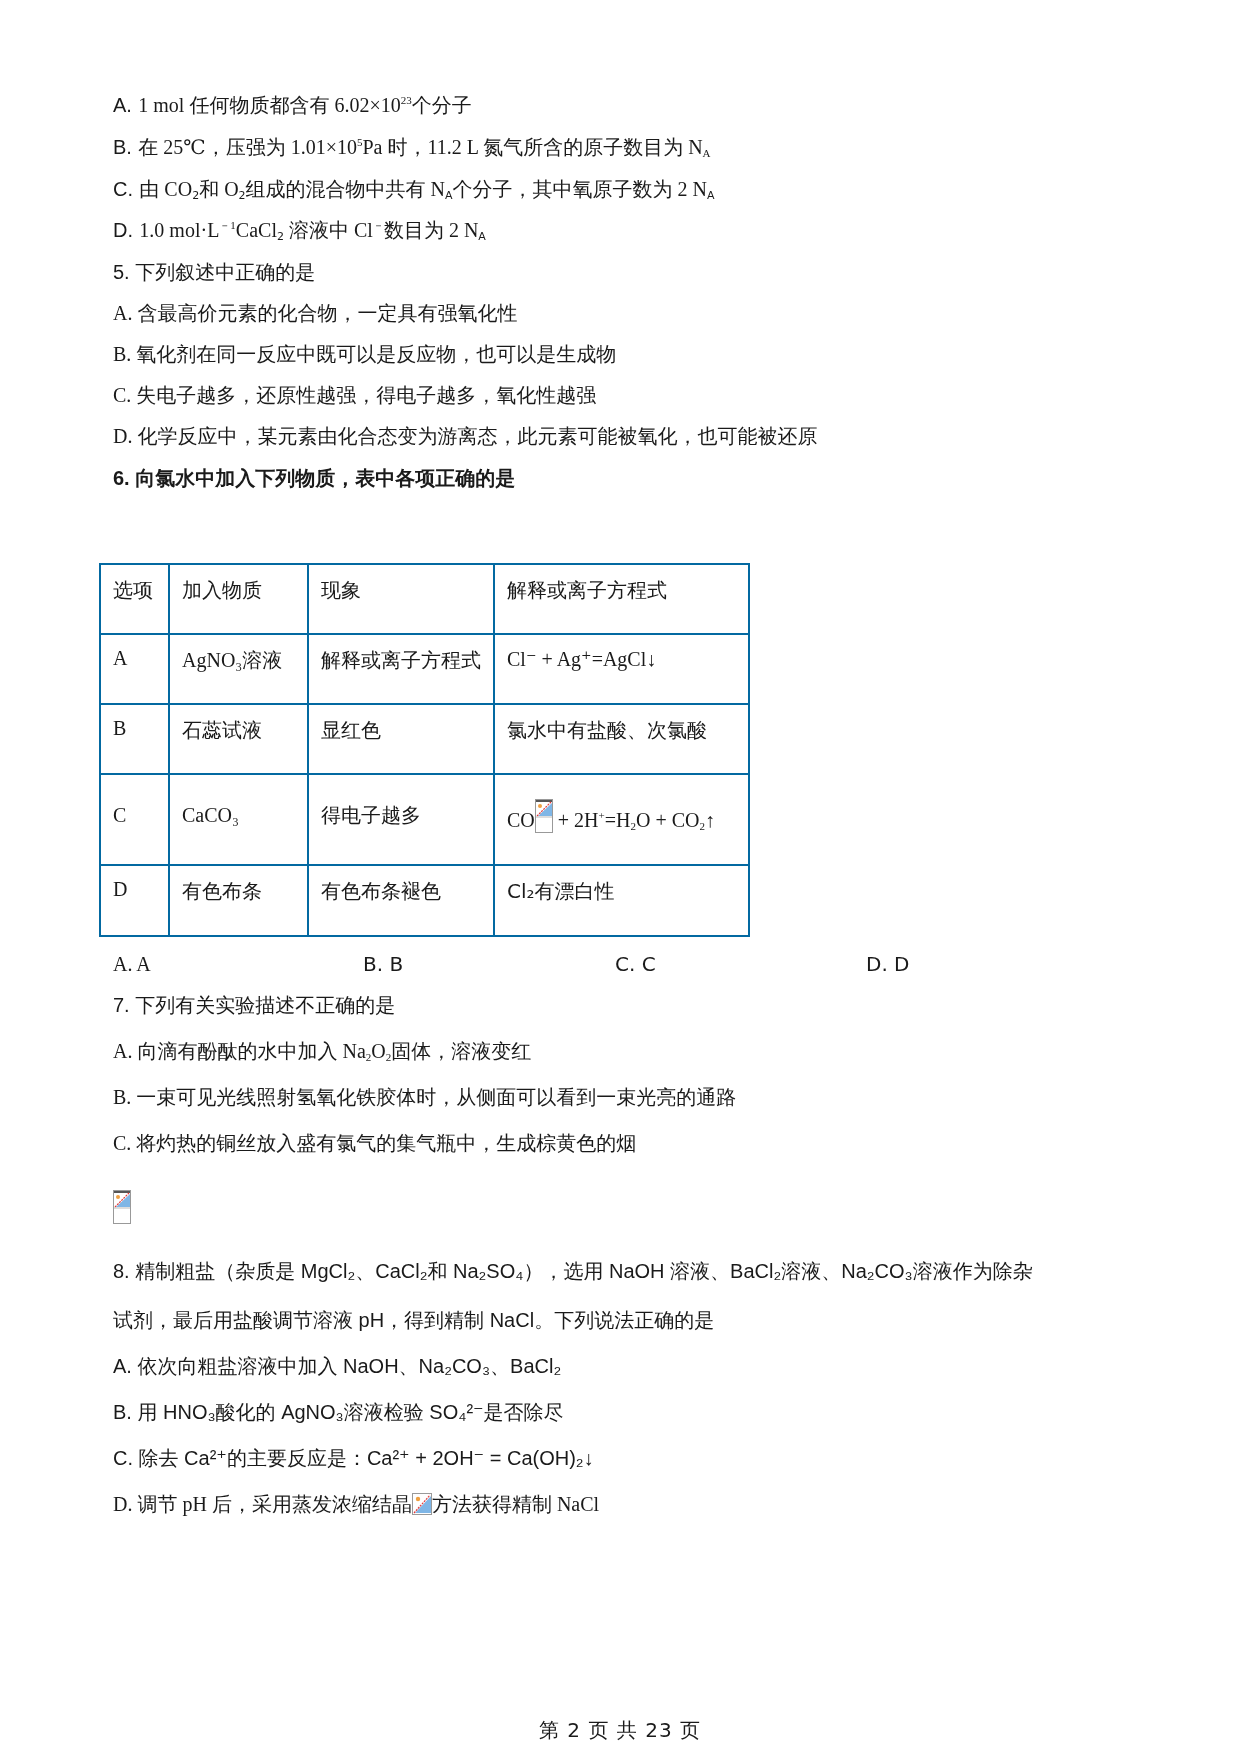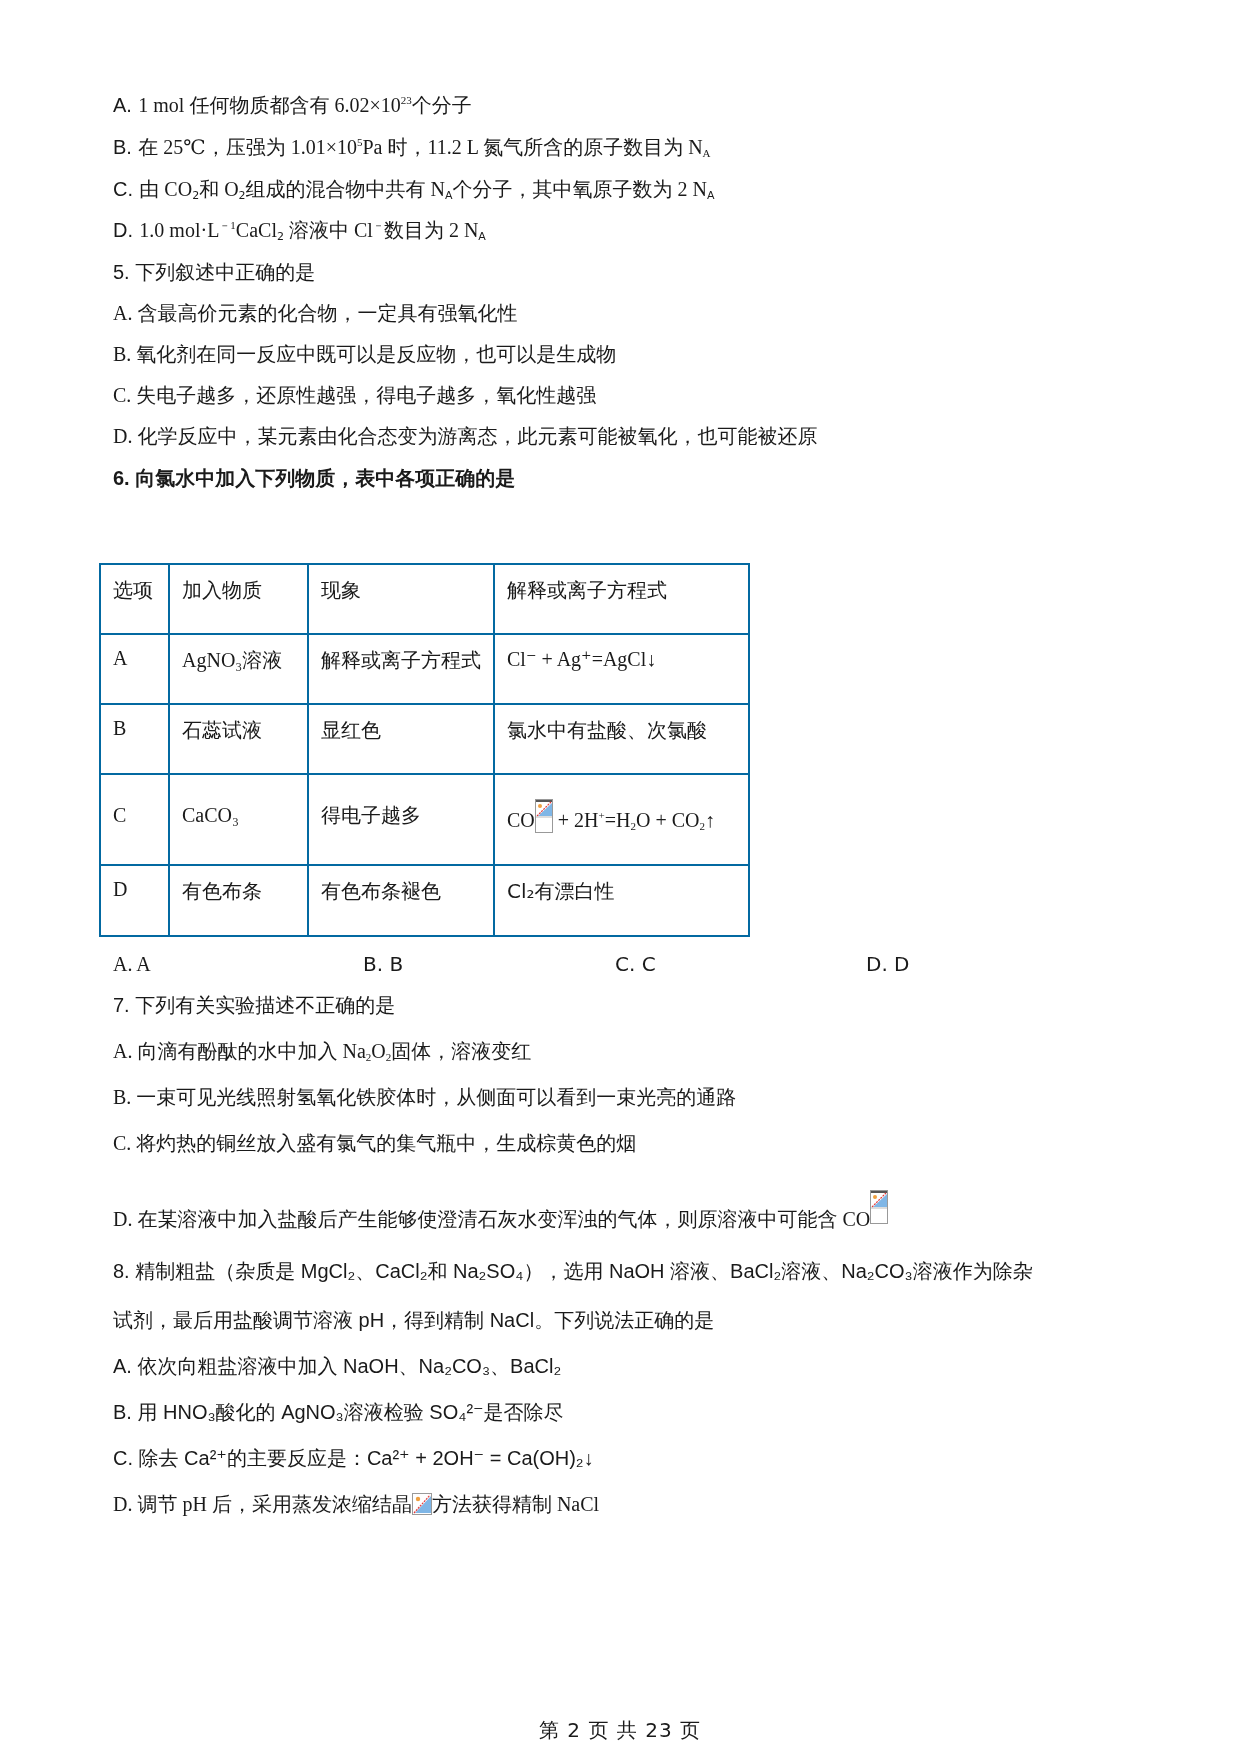--- a/index.html
+++ b/index.html
@@ -116,21 +116,21 @@
   <span class="choice" style="left:0;font-family:Liberation Serif, serif;">A. A</span>
   <span class="choice" style="left:250px;">B. B</span>
   <span class="choice" style="left:502px;">C. C</span>
   <span class="choice" style="left:753px;">D. D</span>
 </div>
 
 <div class="line sans" style="top:991px;">7. 下列有关实验描述不正确的是</div>
 <div class="line serif" style="top:1037px;"><span>A. 向滴有酚酞的水中加入 Na</span><sub>2</sub><span>O</span><sub>2</sub><span>固体，溶液变红</span></div>
 <div class="line serif" style="top:1083px;">B. 一束可见光线照射氢氧化铁胶体时，从侧面可以看到一束光亮的通路</div>
 <div class="line serif" style="top:1129px;">C. 将灼热的铜丝放入盛有氯气的集气瓶中，生成棕黄色的烟</div>
-<div class="line serif" style="top:1190px;"><span>D. 在某溶液中加入盐酸后产生能够使澄清石灰水变浑浊的气体，则原溶液中可能含 CO</span><span class="broken-img" style="vertical-align:2px;"><svg viewBox="0 0 18 34">
+<div class="line serif" style="top:1190px;"><span class="broken-img" style="vertical-align:2px;"><svg viewBox="0 0 18 34">
         <rect x="0.5" y="0.5" width="17" height="33" fill="#fff" stroke="#999"></rect>
         <rect x="1" y="1" width="16" height="2" fill="#555"></rect>
         <polygon points="17,4 17,17 3,17" fill="#7fb6e6"></polygon>
         <line x1="2" y1="17" x2="16" y2="3" stroke="#e23c3c" stroke-width="1.2" stroke-dasharray="2,1"></line>
         <circle cx="5" cy="7" r="2" fill="#f0a040"></circle>
         <line x1="1" y1="18" x2="17" y2="18" stroke="#bbb"></line>
       </svg></span></div>
 
 <div class="line sans" style="top:1257px;">8. 精制粗盐（杂质是 MgCl₂、CaCl₂和 Na₂SO₄），选用 NaOH 溶液、BaCl₂溶液、Na₂CO₃溶液作为除杂</div>
 <div class="line sans" style="top:1306px;">试剂，最后用盐酸调节溶液 pH，得到精制 NaCl。下列说法正确的是</div>

